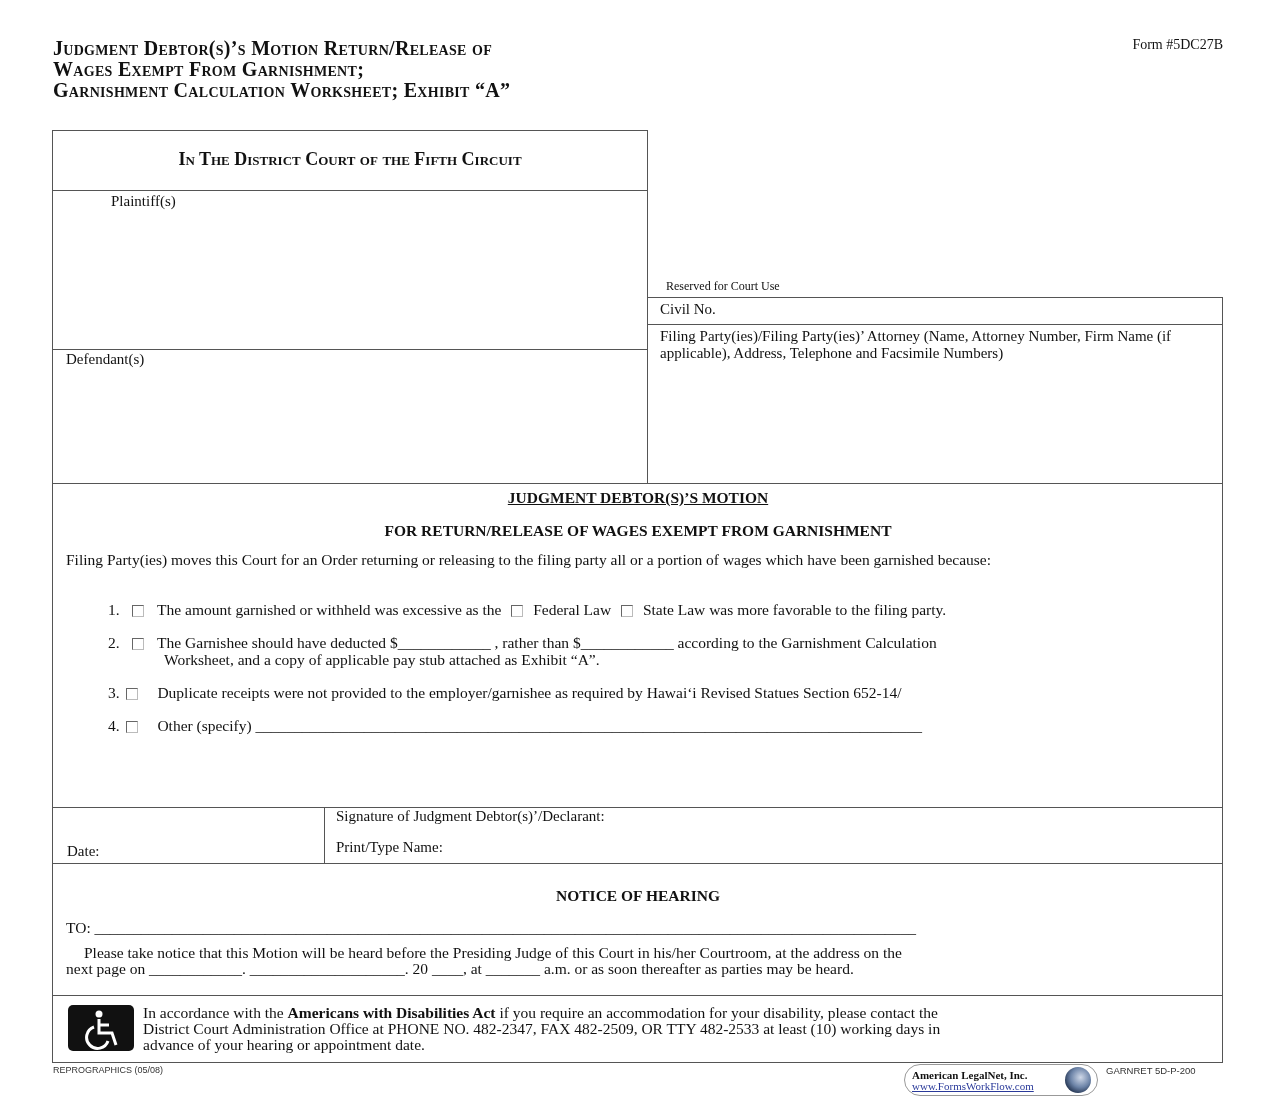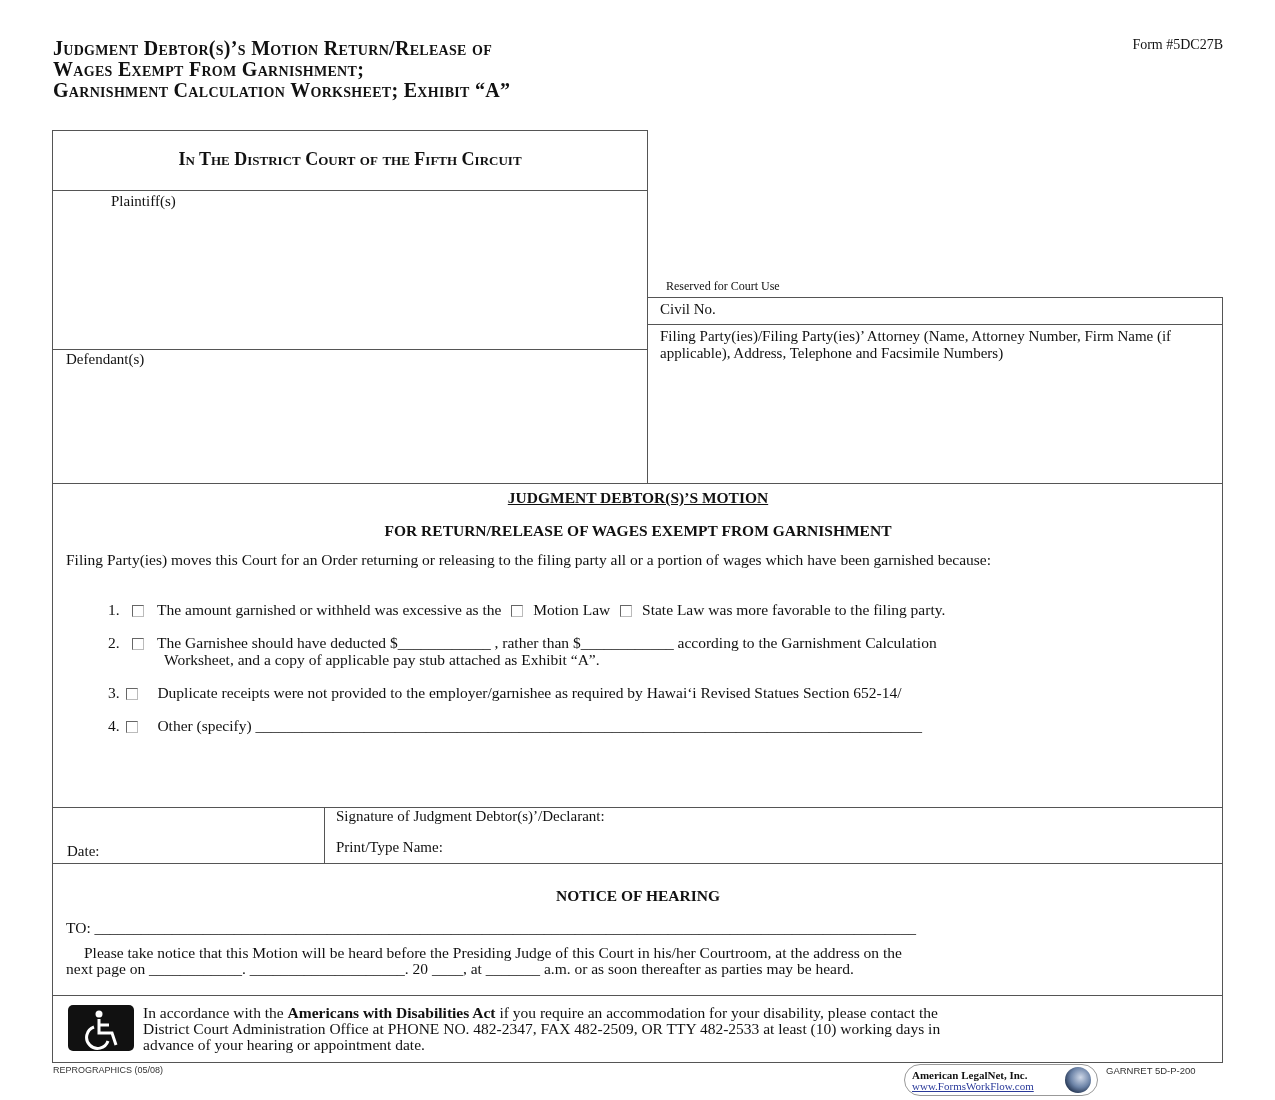--- a/index.html
+++ b/index.html
@@ -59,21 +59,21 @@
 
 <div class="abs center-bold" style="top:489px;text-decoration:underline;">JUDGMENT DEBTOR(S)’S MOTION</div>
 <div class="abs center-bold" style="top:522px;">FOR RETURN/RELEASE OF WAGES EXEMPT FROM GARNISHMENT</div>
 <div class="abs para" style="left:66px; top:551px; width:1100px;">Filing Party(ies) moves this Court for an Order returning or releasing to the filing party all or a portion of wages which have been garnished because:</div>
 
 <div class="abs item" style="left:108px; top:601px; white-space:nowrap;">
   <span>1.</span>
   <span class="cb" style="margin-left:8px; margin-right:10px;"></span>
   <span>The amount garnished or withheld was excessive as the</span>
   <span class="cb" style="margin-left:6px; margin-right:6px;"></span>
-  <span>Motion Law</span>
+  <span>Federal Law</span>
   <span class="cb" style="margin-left:6px; margin-right:6px;"></span>
   <span>State Law was more favorable to the filing party.</span>
 </div>
 
 <div class="abs item" style="left:108px; top:634px; white-space:nowrap;">
   <span>2.</span>
   <span class="cb" style="margin-left:8px; margin-right:10px;"></span>
   <span>The Garnishee should have deducted $____________ , rather than $____________ according to the Garnishment Calculation</span>
 </div>
 <div class="abs item" style="left:164px; top:651px;">Worksheet, and a copy of applicable pay stub attached as Exhibit “A”.</div>

